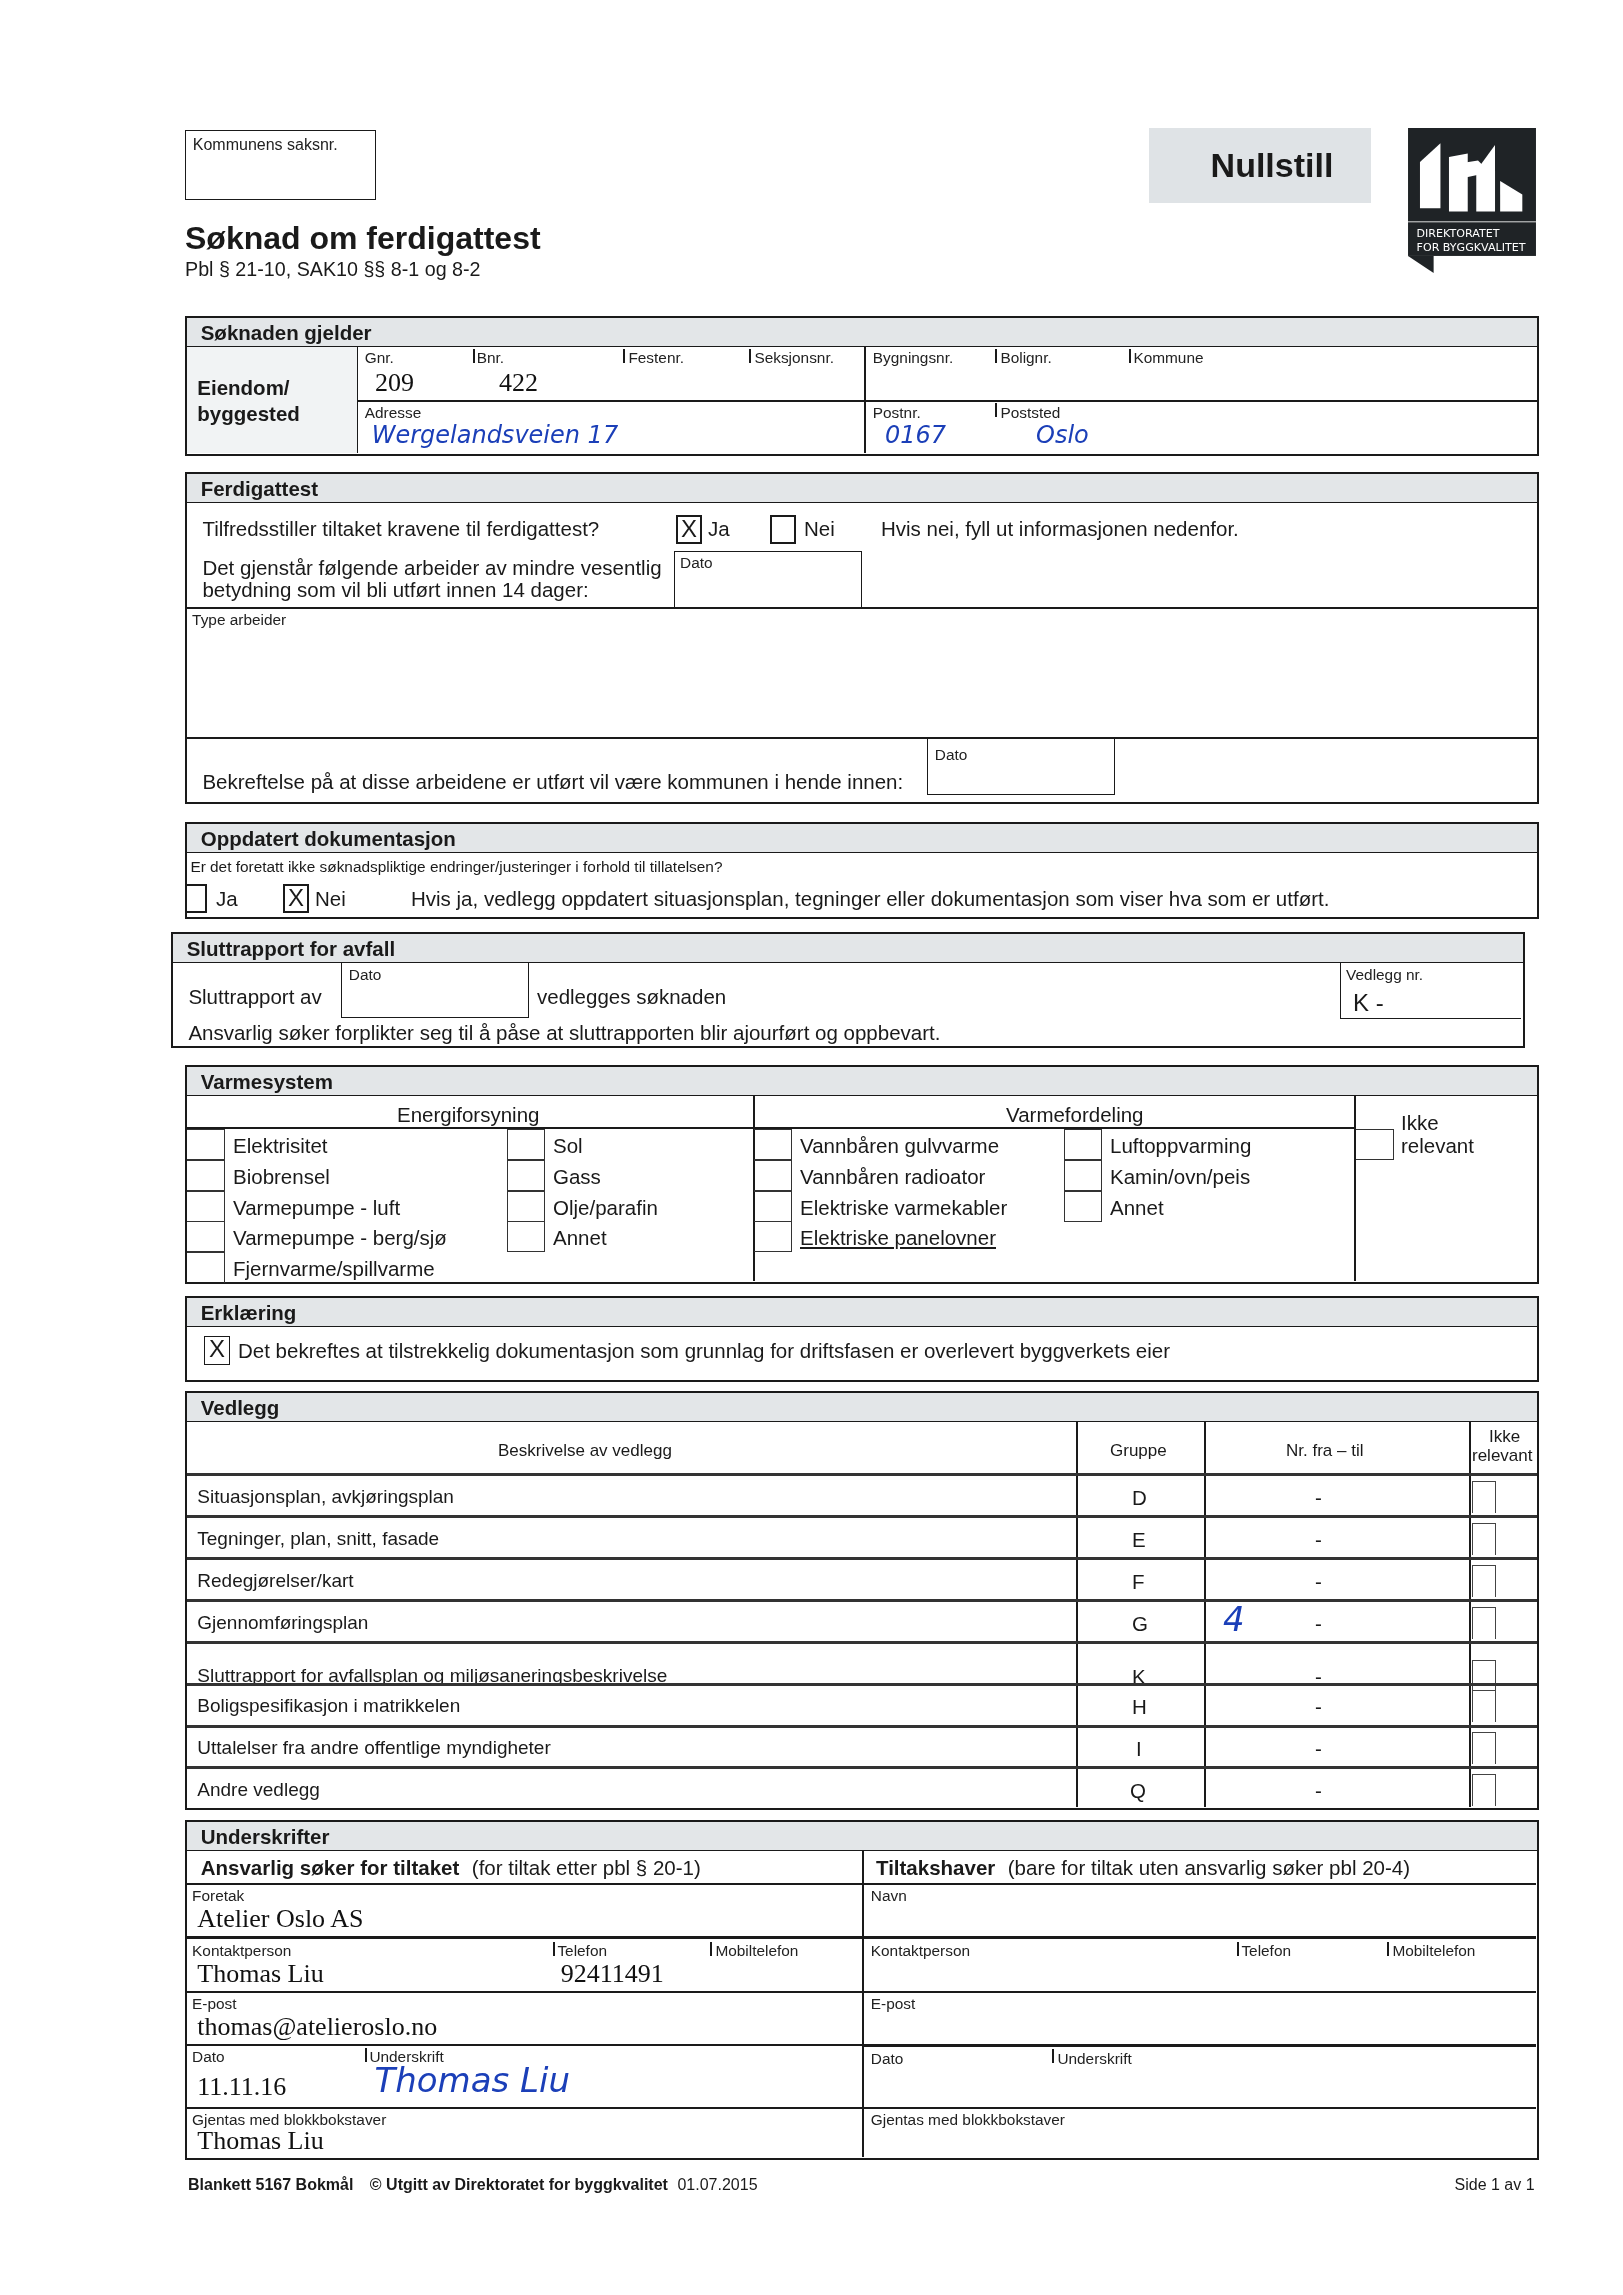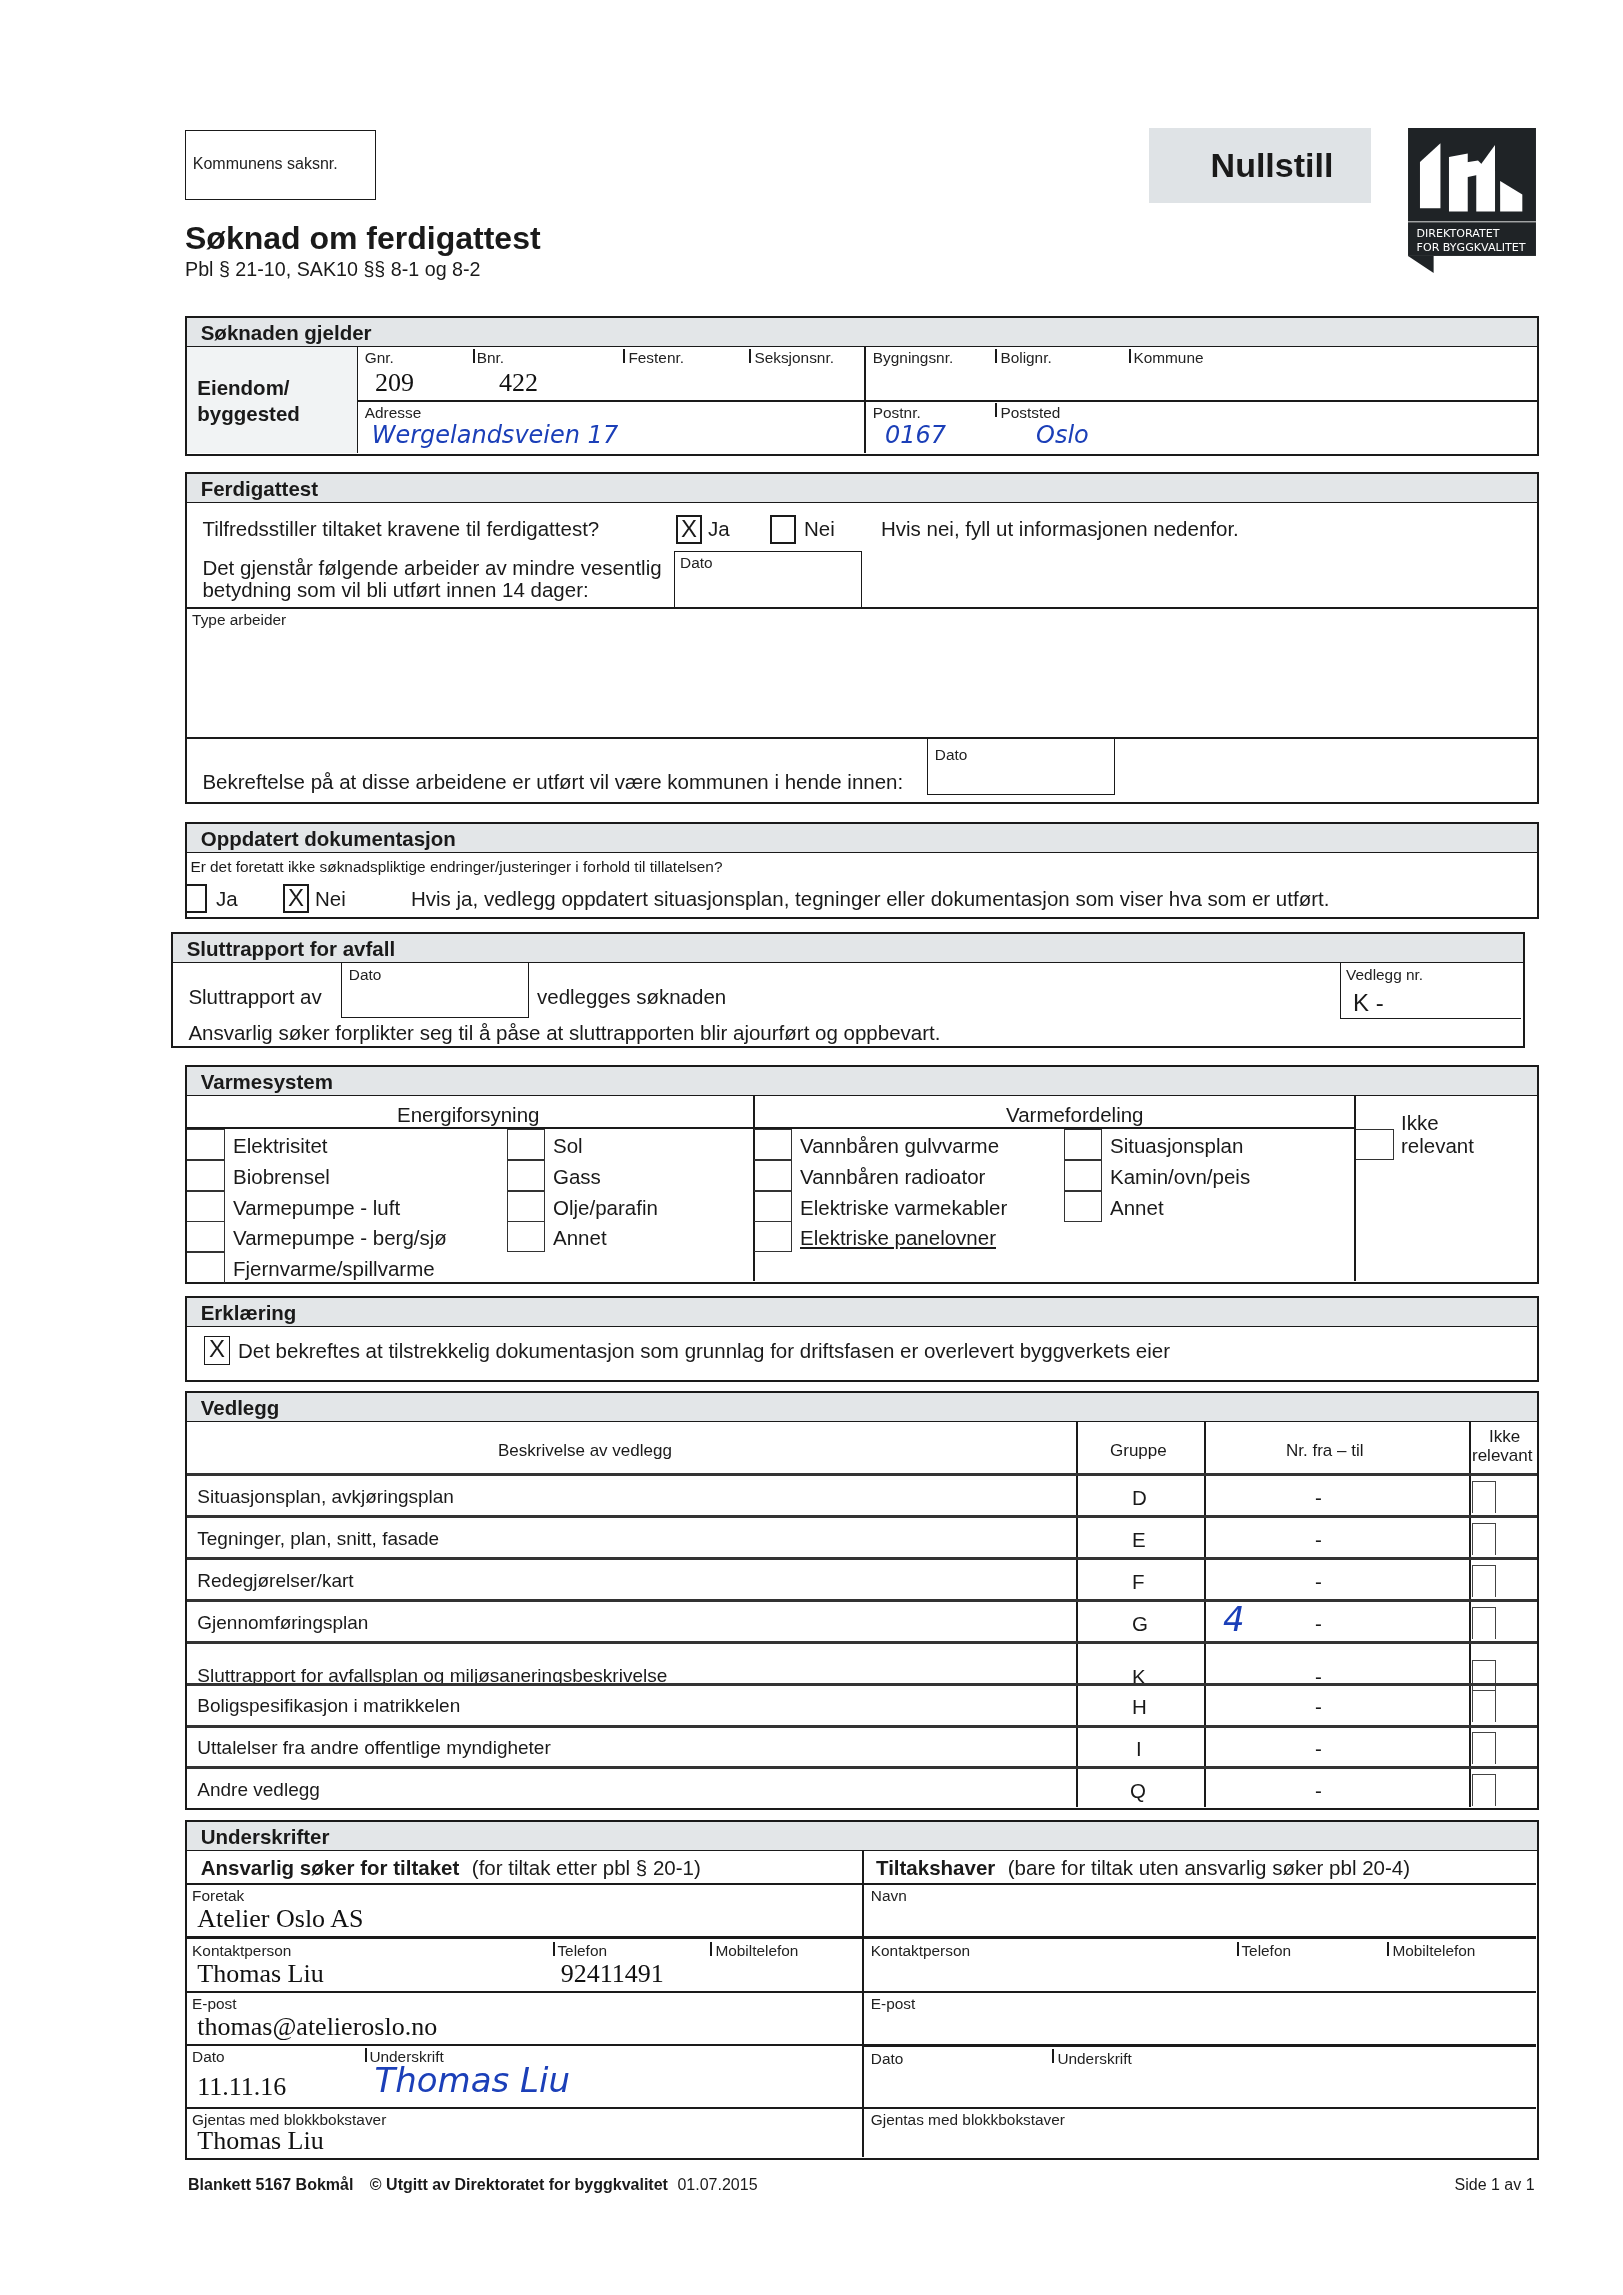--- a/index.html
+++ b/index.html
@@ -2,21 +2,21 @@
 <html style="font-size:13.7px"><head>
 <meta charset="utf-8">
 <style>
   * { box-sizing: border-box; margin: 0; padding: 0; }
   html, body { width: 1624px; height: 2295px; background: #ffffff; }
   body { position: relative; font-family: "Liberation Sans", sans-serif; color: #1a1a1a; overflow: hidden; }
   .abs { position: absolute; }
   .box { position: absolute; border: 1.7px solid #1a1a1a; }
   .sec { position: absolute; border: 2.6px solid #1a1a1a; background: #fff; }
   .sec-head { position: absolute; left: 0; right: 0; top: 0; height: 29px; background: #e3e6e8; border-bottom: 1.7px solid #1a1a1a; font-weight: bold; font-size: 20.5px; padding-left: 13.7px; line-height: 29px; }
-  .lbl { position: absolute; font-size: 16px; color: #222; margin-top: 19px; }
+  .lbl { position: absolute; font-size: 16px; color: #222; }
   .lbl-sm { position: absolute; font-size: 15.4px; color: #222; }
   .txt { position: absolute; font-size: 20.5px; color: #1a1a1a; white-space: nowrap; }
   .serif { font-family: "Liberation Serif", serif; font-size: 26px; color: #111; }
   .hand { font-family: "DejaVu Sans", sans-serif; color: #1b3fb8; font-style: italic; }
   .hline { position: absolute; height: 1.7px; background: #1a1a1a; }
   .vline { position: absolute; width: 1.7px; background: #1a1a1a; }
   .tick { position: absolute; width: 1.7px; height: 13.7px; background: #1a1a1a; }
   .cb { position: absolute; width: 26px; height: 29px; border: 2.6px solid #1a1a1a; background: #fff; font-size: 24px; line-height: 24px; text-align: center; font-family: "Liberation Sans", sans-serif; }
   .cb-open { position: absolute; border: 1.7px solid #444; border-left: none; background: #fff; }
   .cb-vs { position: absolute; width: 38px; height: 31px; border: 1.7px solid #333; border-left: none; }
@@ -199,21 +199,21 @@
     <div class="cb-vs" style="left:0;top:31px;"></div>
     <span class="txt" style="left:46px;top:36px;">Vannbåren radioator</span>
     <div class="cb-vs" style="left:0;top:62px;"></div>
     <span class="txt" style="left:46px;top:67px;">Elektriske varmekabler</span>
     <div class="cb-vs" style="left:0;top:92px;"></div>
     <span class="txt" style="left:46px;top:97px;text-decoration:underline;">Elektriske panelovner</span>
   </div>
 
   <div class="abs" style="left:877px;top:62px;">
     <div class="cb-vs" style="left:0;top:0;border-left:1.7px solid #333;"></div>
-    <span class="txt" style="left:46px;top:5.1px;">Situasjonsplan</span>
+    <span class="txt" style="left:46px;top:5.1px;">Luftoppvarming</span>
     <div class="cb-vs" style="left:0;top:31px;border-left:1.7px solid #333;"></div>
     <span class="txt" style="left:46px;top:36px;">Kamin/ovn/peis</span>
     <div class="cb-vs" style="left:0;top:62px;border-left:1.7px solid #333;"></div>
     <span class="txt" style="left:46px;top:67px;">Annet</span>
   </div>
 
   <div class="cb-vs" style="left:1169px;top:62px;"></div>
   <span class="txt" style="left:1214px;top:44px;">Ikke</span>
   <span class="txt" style="left:1214px;top:67px;">relevant</span>
 </div>

